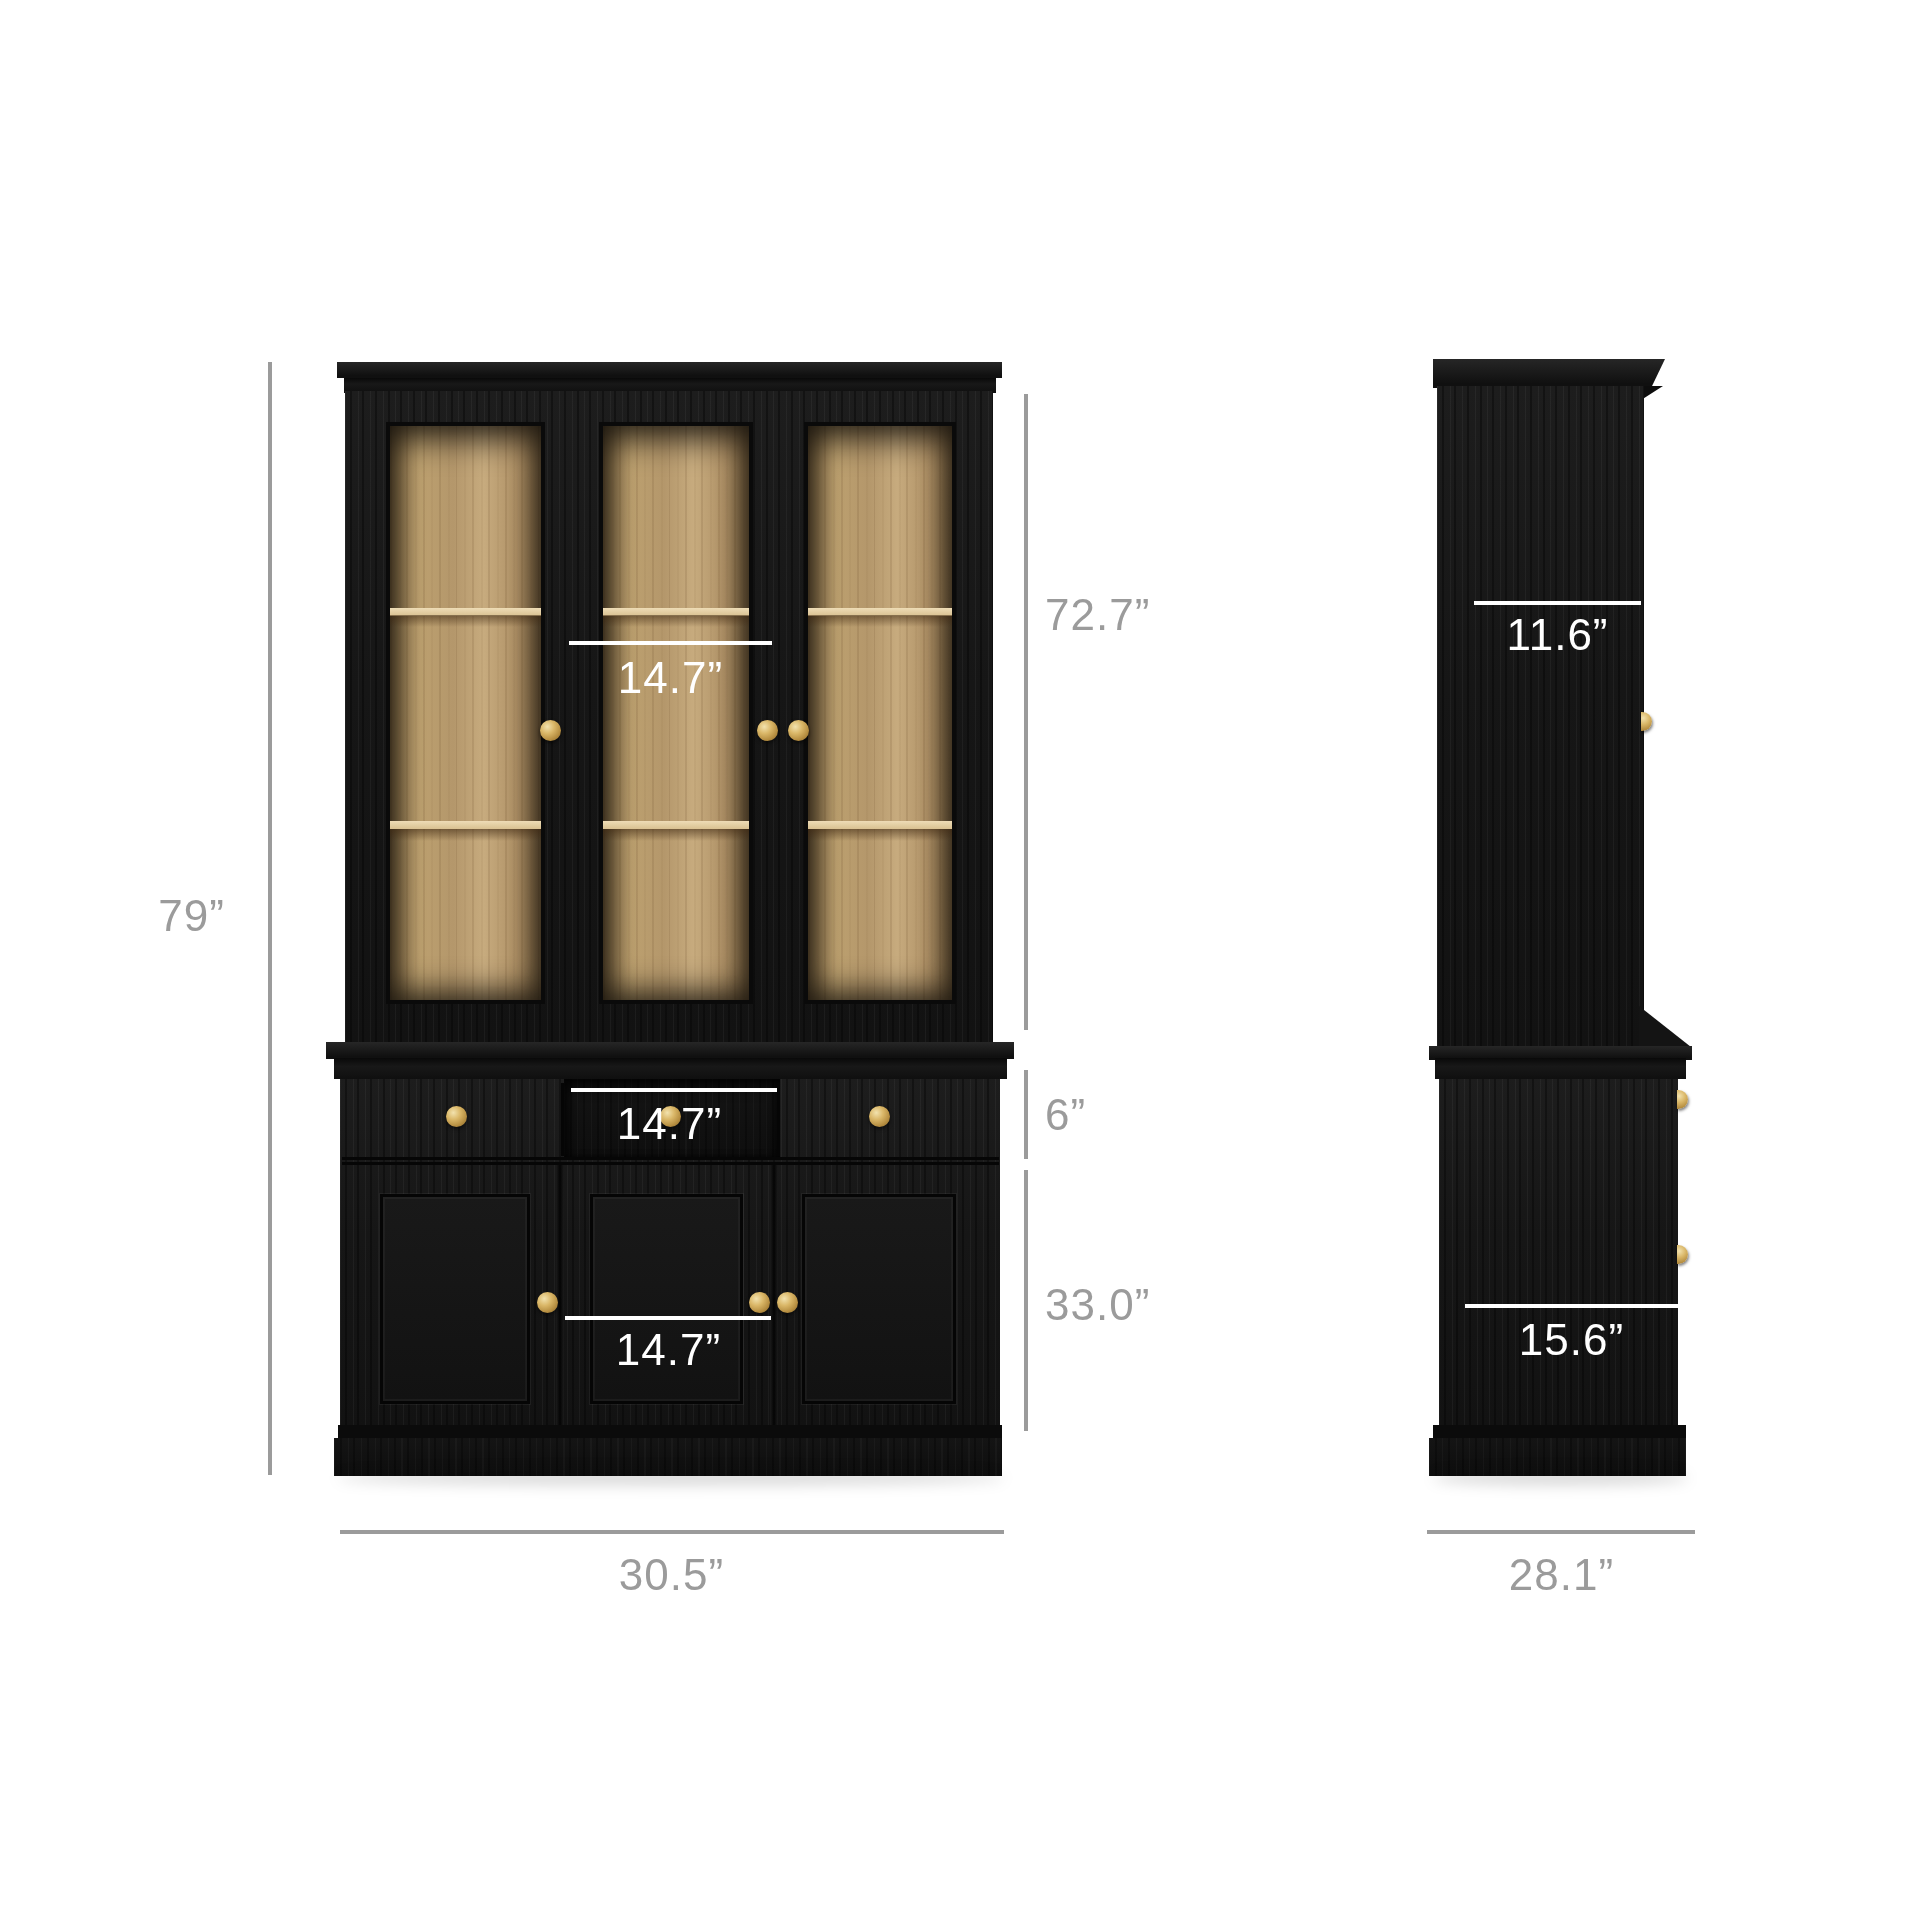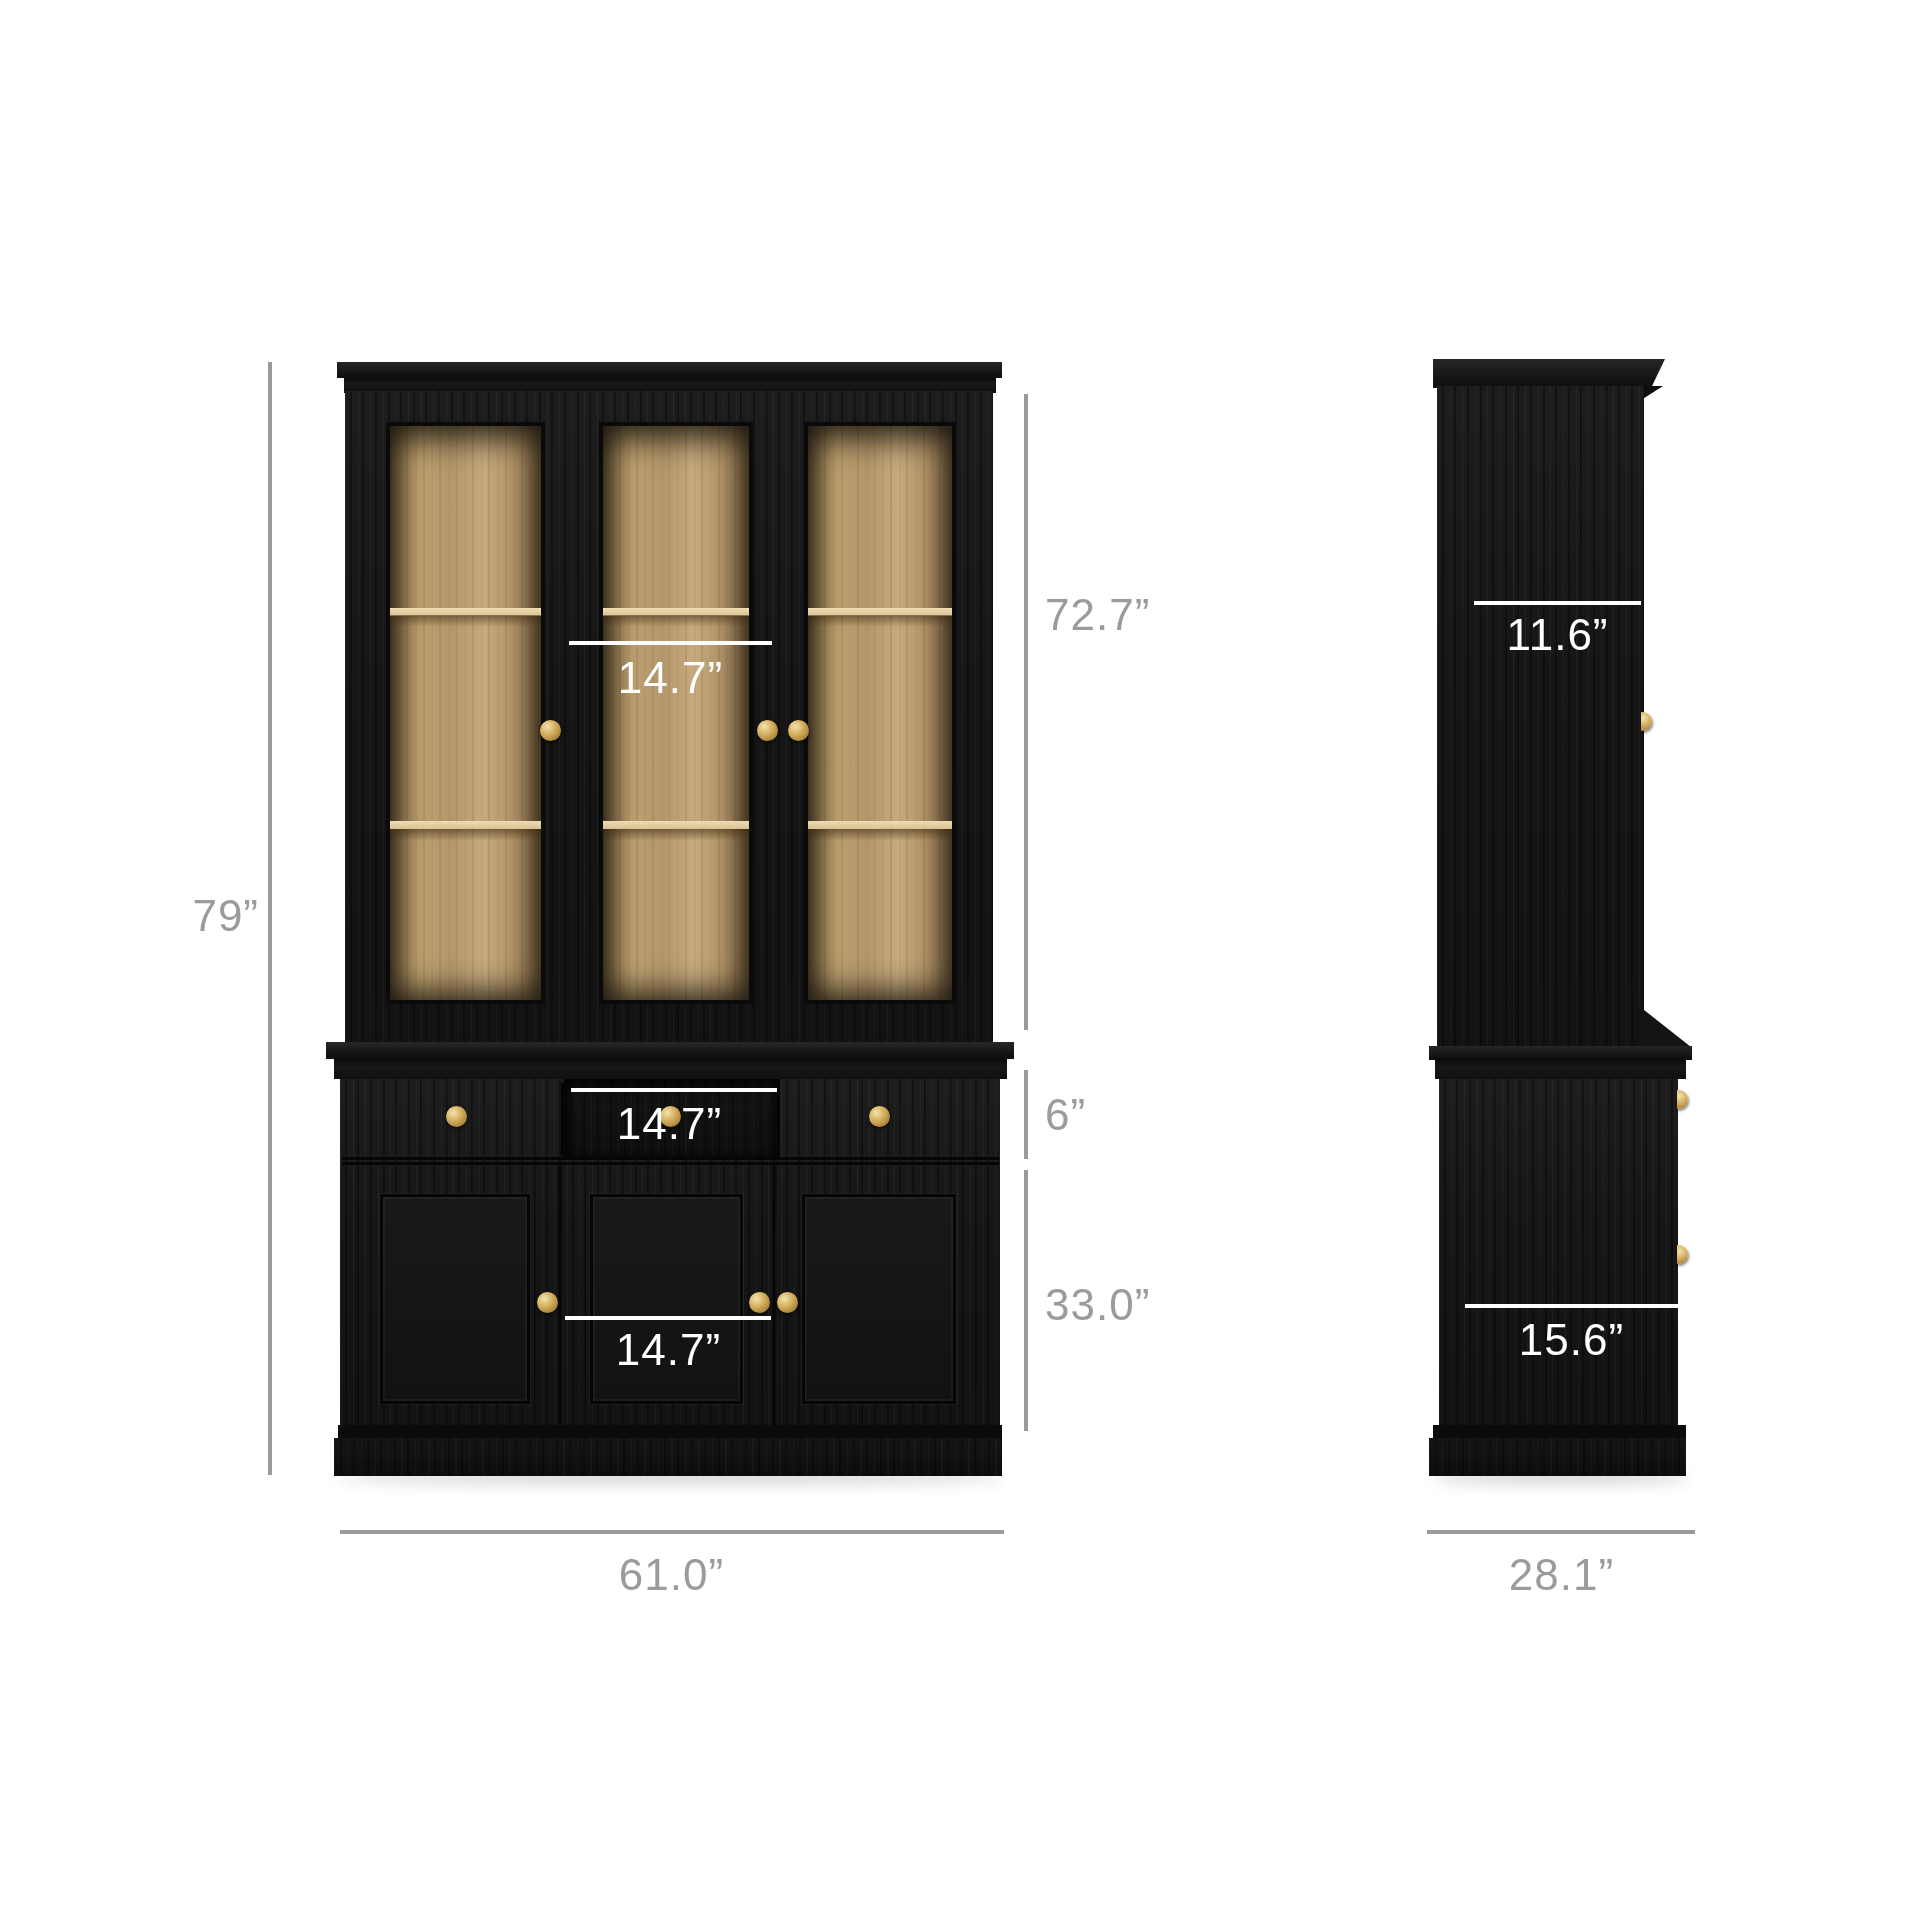--- a/index.html
+++ b/index.html
@@ -46,21 +46,21 @@
   .panel{position:absolute;top:1194px;height:210px;box-sizing:border-box;
     border:3.9px solid #050505;
     background:linear-gradient(180deg,#191919,#121212);
     box-shadow:inset 0 0 0 1.9px rgba(255,255,255,0.045), 0 0 0 1px rgba(255,255,255,0.05);}
   .dim-v{position:absolute;width:3.9px;background:#9b9b9b;}
   .dim-h{position:absolute;height:3.9px;background:#9b9b9b;}
   .dimw-h{position:absolute;height:3.9px;background:#ffffff;}
   .lab{position:absolute;font-size:44px;line-height:50px;letter-spacing:1px;white-space:nowrap;}
   .lab.gray{color:#9b9b9b;}
   .lab.white{color:#ffffff;}
-  .tc{text-align:center;} .tr{text-align:right;}
+  .tc{text-align:center;} .tr{text-align:center;}
   .shadow{position:absolute;background:rgba(0,0,0,0.16);filter:blur(6.8px);border-radius:50%;}
 </style>
 </head>
 <body>
 
 <div class="canvas">
 
   <div>
 
     <div class="abs mold-cap" style="left:337px;top:362px;width:665px;height:16.4px;"></div>
@@ -158,21 +158,21 @@
   <div class="dimw-h" style="left:571px;top:1088px;width:206px;"></div>
   <div class="lab white tc" style="left:573px;top:1099px;width:193px;">14.7”</div>
 
   <div class="dim-v" style="left:1024px;top:1170px;height:261px;"></div>
   <div class="lab gray" style="left:1045px;top:1280px;">33.0”</div>
 
   <div class="dimw-h" style="left:565px;top:1316px;width:206px;"></div>
   <div class="lab white tc" style="left:572px;top:1325px;width:193px;">14.7”</div>
 
   <div class="dim-h" style="left:340px;top:1530px;width:664px;"></div>
-  <div class="lab gray tc" style="left:575px;top:1550px;width:193px;">61.0”</div>
+  <div class="lab gray tc" style="left:575px;top:1550px;width:193px;">30.5”</div>
 
   <div class="dimw-h" style="left:1474px;top:601px;width:167px;"></div>
   <div class="lab white tc" style="left:1461px;top:610px;width:193px;">11.6”</div>
 
   <div class="dimw-h" style="left:1465px;top:1304px;width:213px;"></div>
   <div class="lab white tc" style="left:1475px;top:1315px;width:193px;">15.6”</div>
 
   <div class="dim-h" style="left:1427px;top:1530px;width:268px;"></div>
   <div class="lab gray tc" style="left:1465px;top:1550px;width:193px;">28.1”</div>
 

